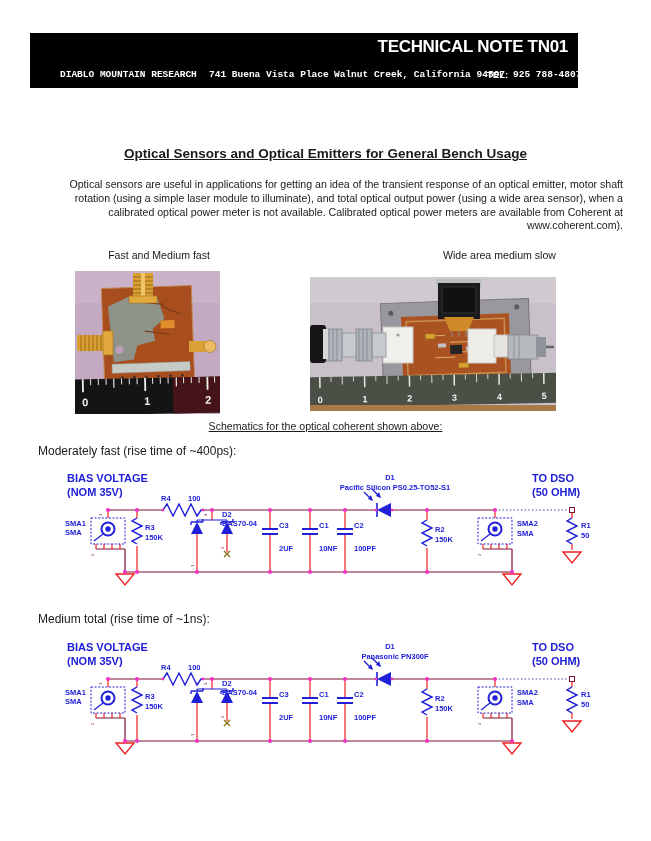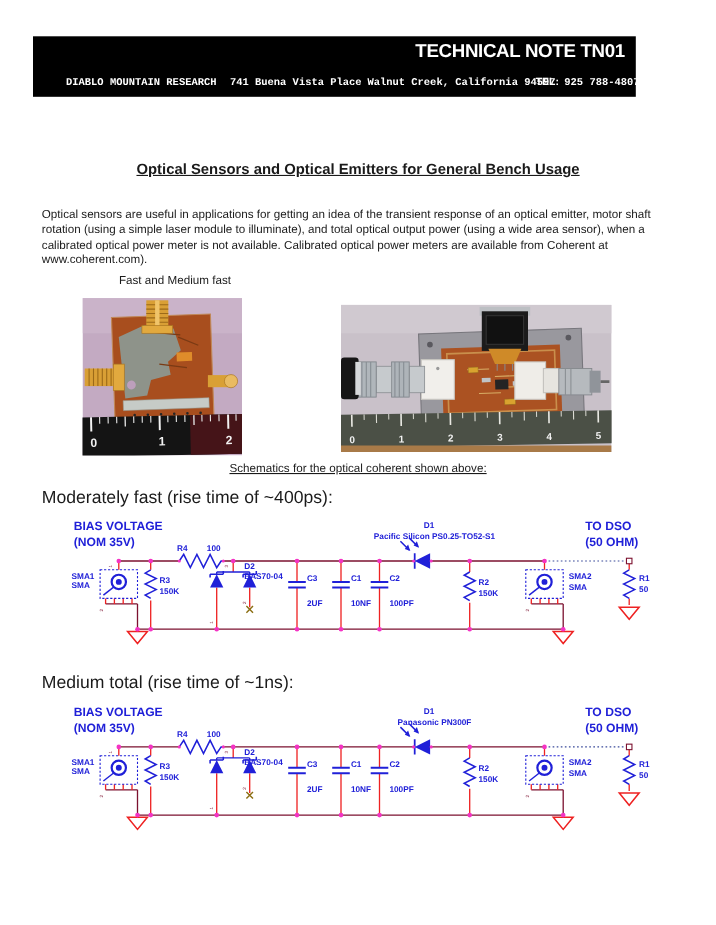--- a/index.html
+++ b/index.html
@@ -7,25 +7,25 @@
         font-family:"Liberation Sans",sans-serif;color:#1a1a1a;}
   .abs{position:absolute;}
   
   #hdr{left:30px;top:33px;width:548px;height:55px;background:#000;}
   #hdr-title{position:absolute;top:4px;right:10px;color:#fff;font-size:17px;font-weight:bold;letter-spacing:-0.3px;}
   .hdr-co{position:absolute;top:36px;color:#fff;font-family:Liberation Mono, monospace;font-size:9.5px;font-weight:bold;white-space:nowrap;}
   .hdr-sans{font-family:"Liberation Sans",sans-serif;}
   
   #doc-title{left:0;top:146px;width:651px;text-align:center;font-size:13.5px;font-weight:bold;}
   #doc-title span{text-decoration:underline;}
-  #intro{left:38px;top:189px;width:585px;font-size:10.6px;line-height:13.8px;}
+  #intro{left:38px;top:178px;width:585px;font-size:10.6px;line-height:13.8px;text-align:right;}
   .photo-caption{top:249px;font-size:10.6px;text-align:right;}
   #sch-heading{left:0;top:420px;width:651px;text-align:center;font-size:10.6px;}
   #sch-heading span{text-decoration:underline;}
-  .sch-caption{left:38px;font-size:16px;}
+  .sch-caption{left:38px;font-size:12px;}
   
   .sch text{font-family:"Liberation Sans",sans-serif;font-weight:bold;fill:#2020d8;}
   .sch .t7{font-size:7.5px;}
   .sch .t11{font-size:11px;}
   .sch .pin{font-size:4.2px;font-weight:normal;fill:#7c1230;}
   
   .photo text{font-family:"Liberation Sans",sans-serif;font-weight:bold;fill:#f2f2f2;}
 </style>
 </head>
 <body>
@@ -111,20 +111,21 @@
     <span class="hdr-co" style="left:179px">741 Buena Vista Place</span>
     <span class="hdr-co" style="left:304px">Walnut Creek, California  94597</span>
     <span class="hdr-co hdr-sans" style="left:457px">TEL:</span>
     <span class="hdr-co" style="left:483px">925 788-4807</span>
   </div>
 
   <div class="abs" id="doc-title"><span>Optical Sensors and Optical Emitters for General Bench Usage</span></div>
   <div class="abs" id="intro">Optical sensors are useful in applications for getting an idea of the transient response of an optical emitter, motor shaft rotation (using a simple laser module to illuminate), and total optical output power (using a wide area sensor), when a calibrated optical power meter is not available.  Calibrated optical power meters are available from Coherent at www.coherent.com).</div>
 
   <div class="abs photo-caption" style="left:60px;width:150px">Fast and Medium fast</div>
+  <div class="abs photo-caption" style="left:310px;width:246px">Wide area medium slow</div>
 
   <svg class="abs photo" style="left:75px;top:271px" width="145" height="143" viewBox="0 0 145 143">
     <rect x="0" y="0" width="145" height="143" fill="#c3aac2"></rect>
     <rect x="0" y="0" width="145" height="32" fill="#cdb6cc" opacity="0.7"></rect>
     <g transform="rotate(-2 73 65)">
       <rect x="28" y="16" width="90" height="96" fill="#a84e1e" stroke="#c08858" stroke-width="1"></rect>
       <polygon points="34,34 58,24 84,28 90,48 78,58 80,70 62,74 58,88 38,90" fill="#8e938a"></polygon>
       <path d="M60,30L90,34 M70,60L95,64 M88,36L106,44" stroke="#7a3a14" stroke-width="1.2" fill="none"></path>
       <rect x="86" y="50" width="14" height="8" fill="#df8c2a"></rect>
       <rect x="36" y="92" width="78" height="9" fill="#c6cbc7" stroke="#99a098" stroke-width="0.5"></rect>

